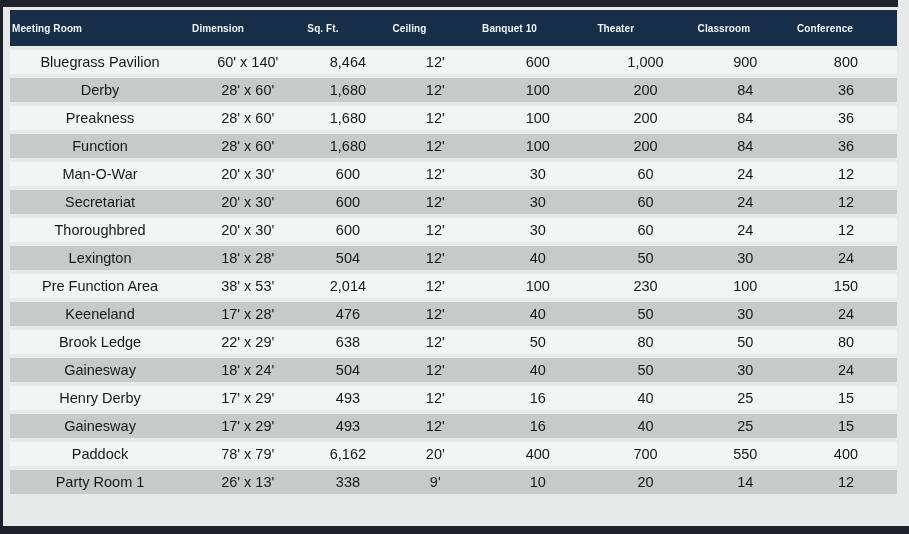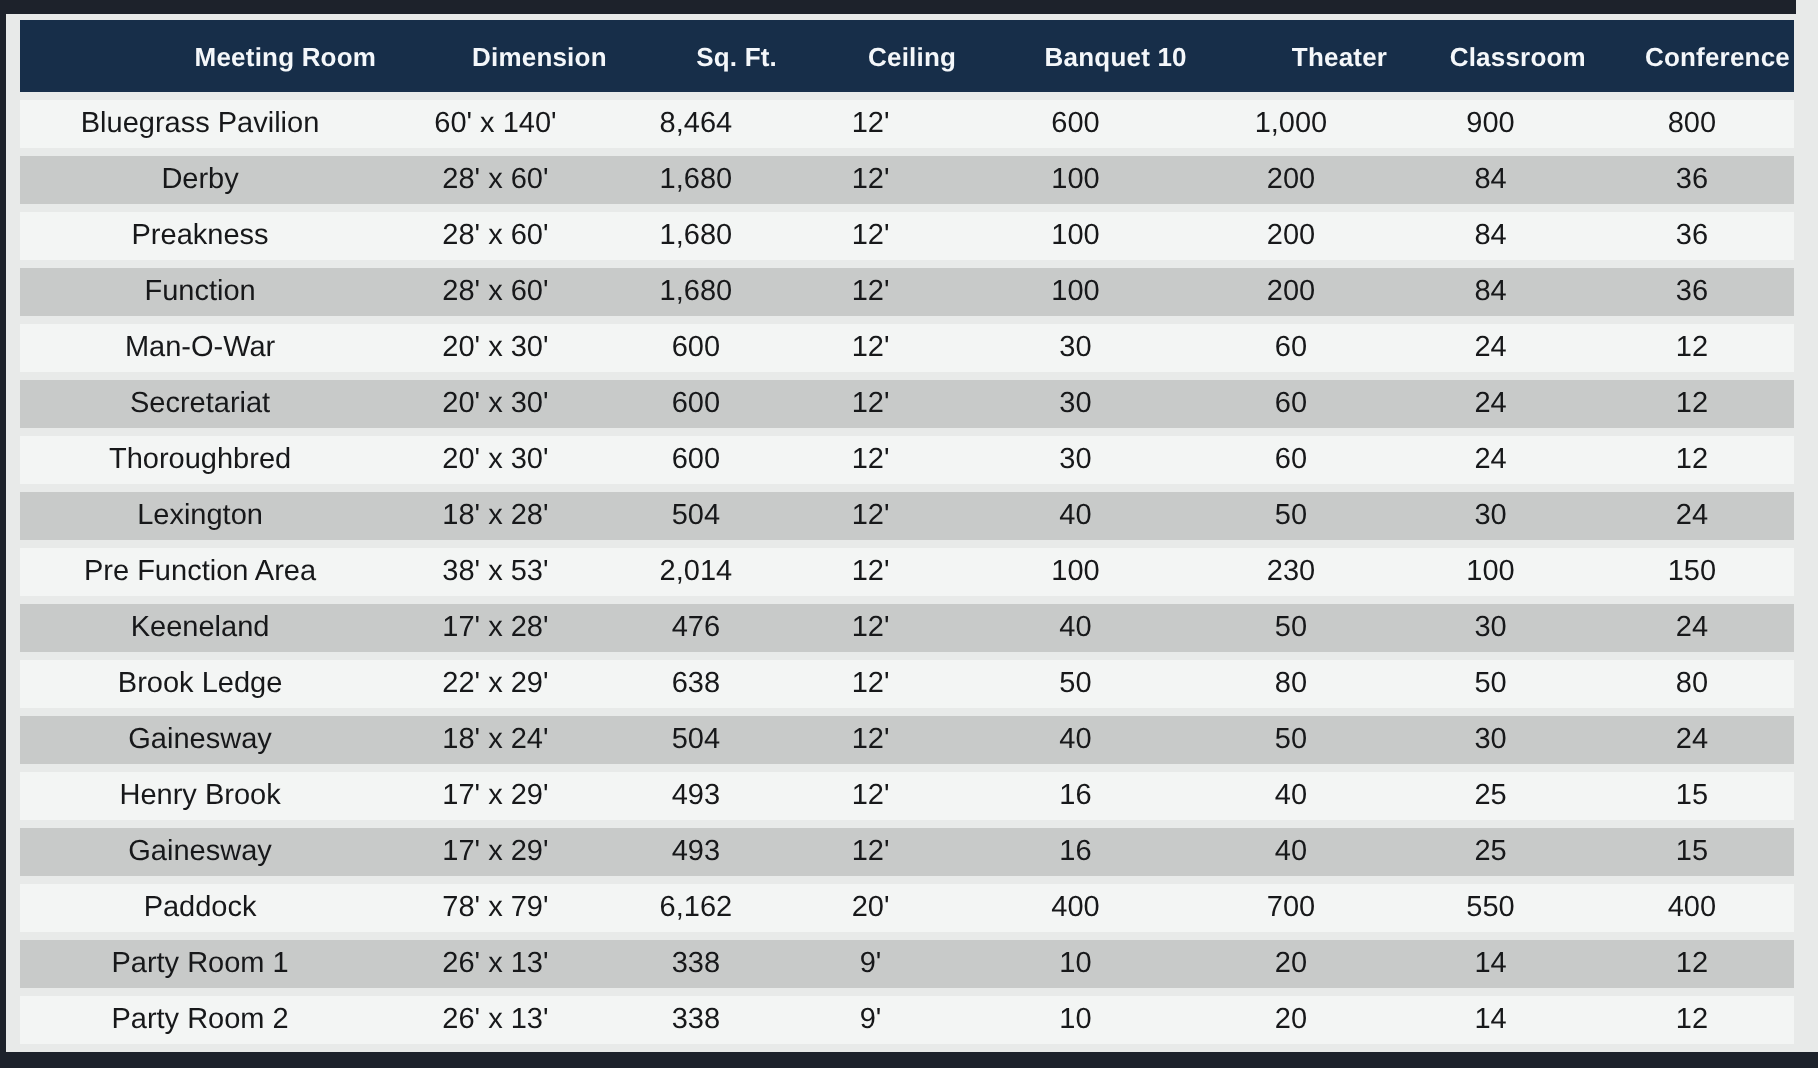--- a/index.html
+++ b/index.html
@@ -47,24 +47,24 @@
   col.c-dim{width:13.0%}
   col.c-sqft{width:9.6%}
   col.c-ceiling{width:10.1%}
   col.c-banquet{width:13.0%}
   col.c-theater{width:11.3%}
   col.c-classroom{width:11.2%}
   col.c-conference{width:11.5%}
   thead th{
     background:var(--header-bg);
     color:var(--header-text);
-    font-size:13px;
+    font-size:10px;
     font-weight:bold;
     height:36px;
-    text-align:right;
+    text-align:left;
     vertical-align:middle;
     padding:0 2px;
     letter-spacing:0.1px;
   }
   thead tr{border-bottom:4px solid var(--page-bg);}
   tbody td{
     font-size:14.5px;
     color:var(--body-text);
     height:24px;
     text-align:center;
@@ -223,21 +223,21 @@
             <td>Gainesway</td>
             <td>18' x 24'</td>
             <td>504</td>
             <td>12'</td>
             <td>40</td>
             <td>50</td>
             <td>30</td>
             <td>24</td>
           </tr>
           <tr class="plain">
-            <td>Henry Brook</td>
+            <td>Henry Derby</td>
             <td>17' x 29'</td>
             <td>493</td>
             <td>12'</td>
             <td>16</td>
             <td>40</td>
             <td>25</td>
             <td>15</td>
           </tr>
           <tr class="shaded">
             <td>Gainesway</td>
@@ -262,28 +262,18 @@
           <tr class="shaded">
             <td>Party Room 1</td>
             <td>26' x 13'</td>
             <td>338</td>
             <td>9'</td>
             <td>10</td>
             <td>20</td>
             <td>14</td>
             <td>12</td>
           </tr>
-          <tr class="plain">
-            <td>Party Room 2</td>
-            <td>26' x 13'</td>
-            <td>338</td>
-            <td>9'</td>
-            <td>10</td>
-            <td>20</td>
-            <td>14</td>
-            <td>12</td>
-          </tr>
         </tbody>
     </table>
   </div>
 
   <div class="bar-bottom"></div>
 </div>
 
 </body></html>

